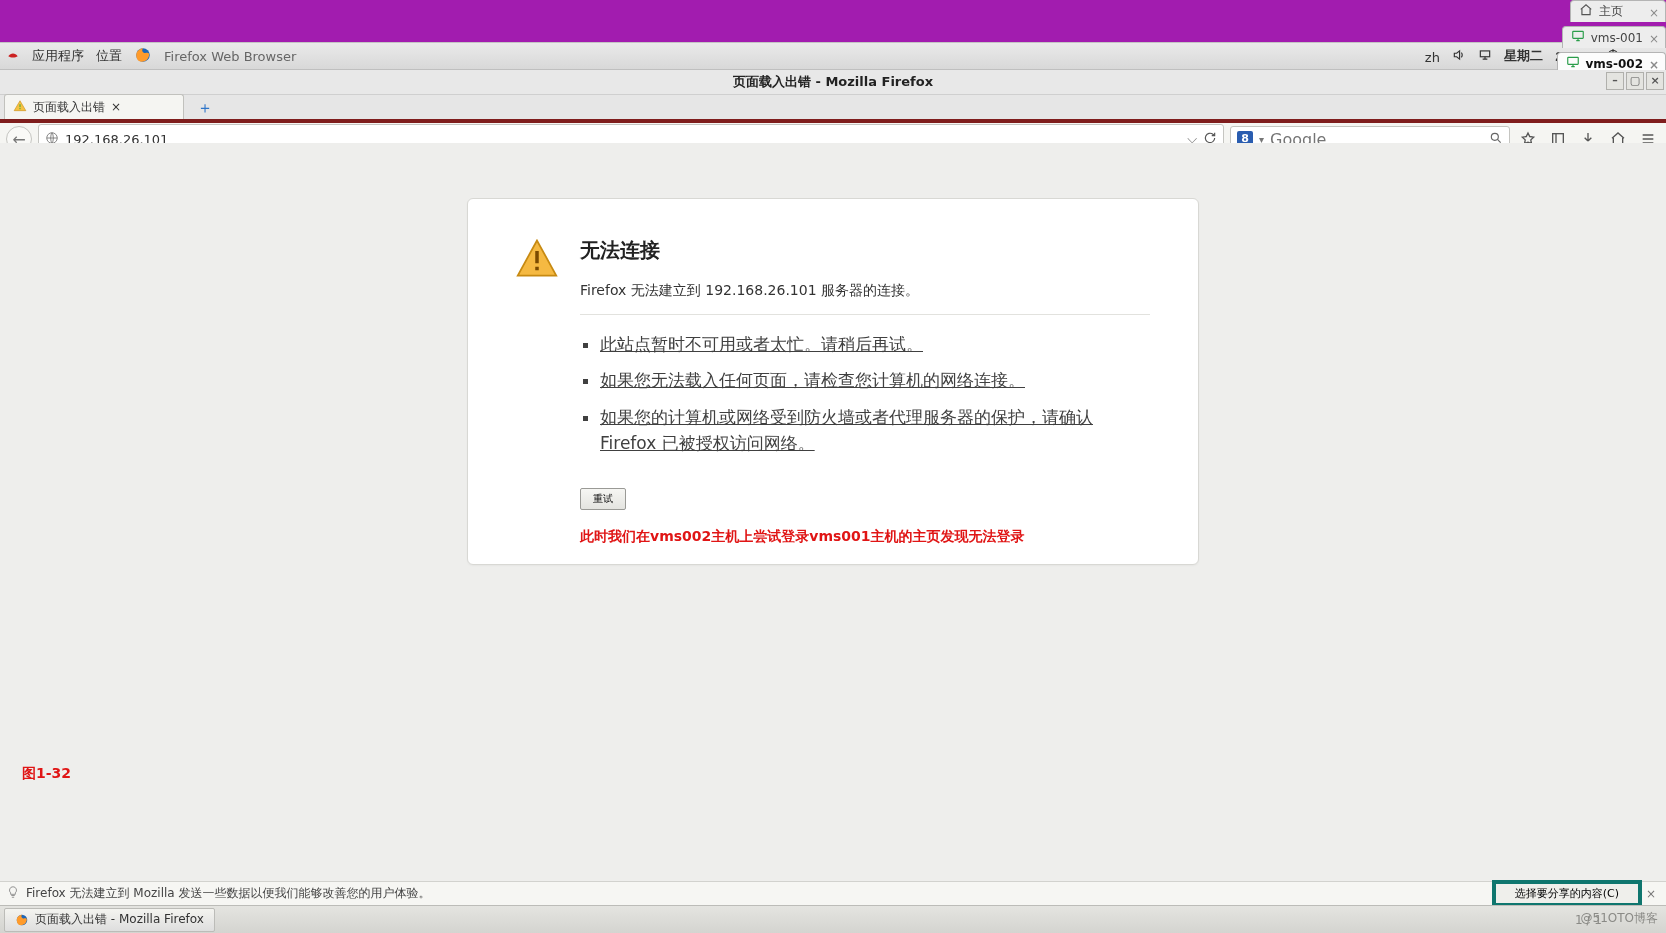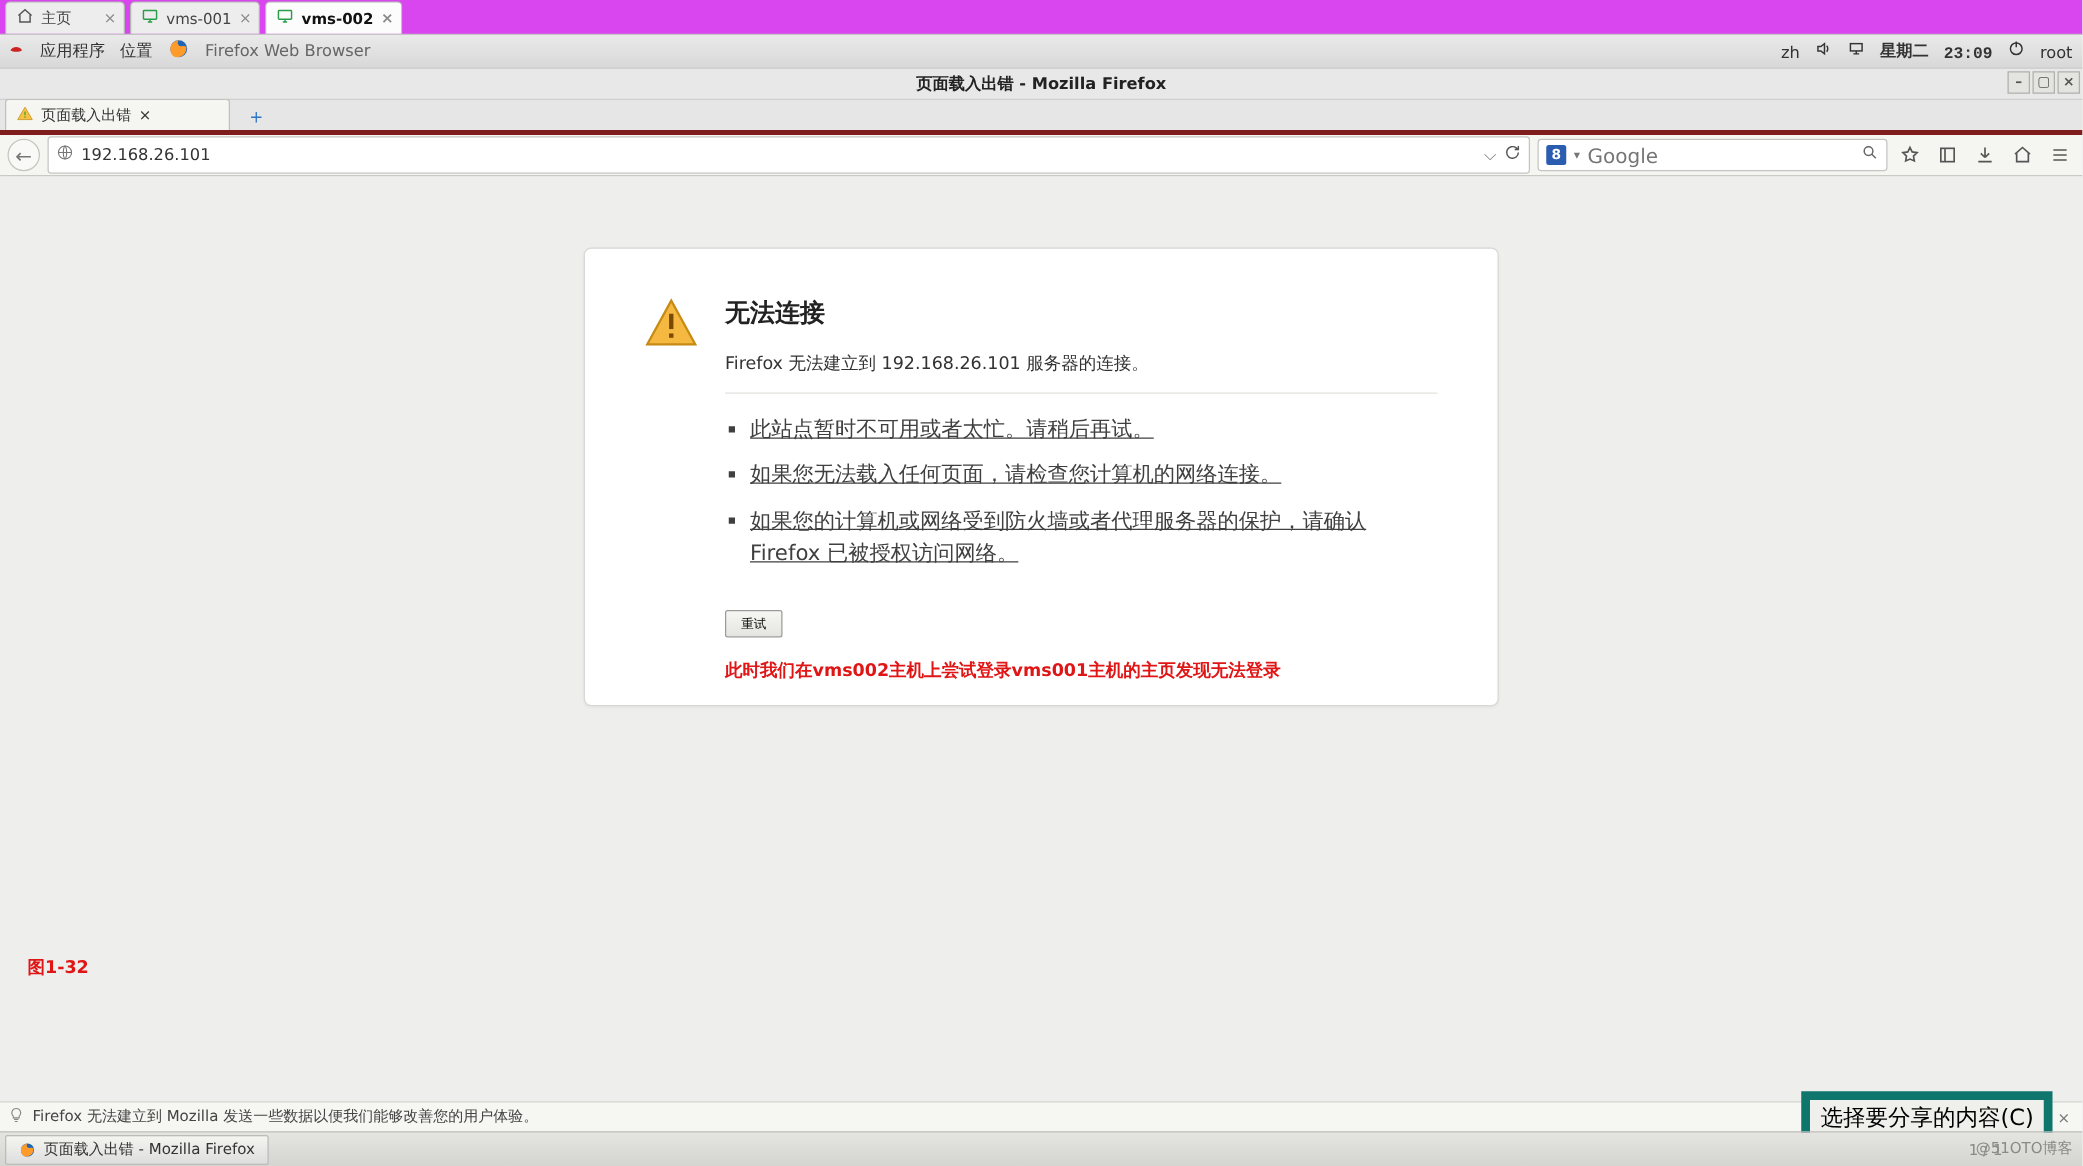--- a/index.html
+++ b/index.html
@@ -1,19 +1,19 @@
 <!DOCTYPE html>
 <html><head>
 <meta charset="utf-8">
 <style>
 * { margin:0; padding:0; box-sizing:border-box; font-family: "DejaVu Sans", "Liberation Sans", Arial, sans-serif; }
 body { width:1666px; height:933px; background:#eeeeec; overflow:hidden; position:relative; }
 
 
-.vm-tabs { display:flex; align-items:flex-end; height:28px; background:#d946ef; border-bottom:1px solid #c4c4c4; padding-left:4px; gap:4px; }
+.vm-tabs { display:flex; align-items:flex-end; height:43px; background:#a21caf; border-bottom:1px solid #c4c4c4; padding-left:4px; gap:4px;flex-direction:column; }
 .vm-tab { height:26px; min-width:96px; padding:2px 22px 2px 8px; position:relative; display:flex; align-items:center; gap:6px;
   background:#ededed; border:1px solid #b4b4b4; border-bottom:none; border-radius:4px 4px 0 0; font-size:12px; color:#444; }
 .vm-tab.active { background:#fcfcfc; font-weight:bold; color:#111; }
 .vm-tab .x { position:absolute; right:6px; top:5px; font-size:12px; color:#8a8a8a; cursor:pointer; }
 .vm-icon-home svg, .vm-icon-mon svg { width:14px; height:14px; }
 
 
 .gnome-bar { height:27px; background:linear-gradient(#eaeaea,#d8d8d8); border-bottom:1px solid #bfbfbf; display:flex; align-items:center; font-size:13px; color:#333; }
 .gl { display:flex; align-items:center; gap:12px; padding-left:6px; }
 .gl .hat svg { width:14px; height:14px; }
@@ -58,21 +58,21 @@
 hr.sep { border:none; border-top:1px solid #e2e2de; margin:10px 0 16px; }
 ul.bul { list-style:square; padding-left:20px; font-size:17px; color:#404040;text-decoration:underline; }
 ul.bul li { margin-bottom:10px; line-height:1.55; }
 .retry { margin-top:22px; padding:3px 12px; font-size:10px; border:1px solid #9a9a96; background:linear-gradient(#f6f6f3,#e4e4e0); border-radius:2px; cursor:pointer; }
 .red-note { margin-top:18px; color:#e01515; font-weight:bold; font-size:14px; }
 .fig-label { position:absolute; left:22px; bottom:0; color:#e01515; font-weight:bold; font-size:14px; }
 
 
 .privacy-bar { position:absolute; left:0; right:0; bottom:28px; height:24px; background:#f6f6f3; border-top:1px solid #d2d2ce; display:flex; align-items:center; font-size:12px; color:#444; padding:0 6px; }
 .bulb svg { width:14px; height:14px; margin-right:6px; }
-.privacy-btn { margin-left:auto; border:7px solid #0f766e; background:#efefeb; padding:2px 8px; font-size:18px; cursor:pointer; }
+.privacy-btn { margin-left:auto; border:4px solid #0f766e; background:#efefeb; padding:2px 19px; font-size:11px; cursor:pointer; }
 .privacy-x { width:18px; text-align:center; color:#777; cursor:pointer; }
 
 .taskbar { position:absolute; left:0; right:0; bottom:0; height:28px; background:linear-gradient(#e4e4e0,#d4d4d0); border-top:1px solid #bcbcb8; display:flex; align-items:center; font-size:12px; color:#333; }
 .task-app { height:24px; margin:2px 4px; padding:0 10px; display:flex; align-items:center; gap:6px; background:linear-gradient(#f4f4f0,#dedede); border:1px solid #bcbcb8; border-radius:2px; }
 .task-app svg { width:14px; height:14px; }
 .wm { position:absolute; right:8px; bottom:6px; font-size:12px; color:#8a8a86; }
 .pg { position:absolute; right:64px; bottom:6px; font-size:12px; color:#8a8a86; }
 </style>
 </head>
 <body>

